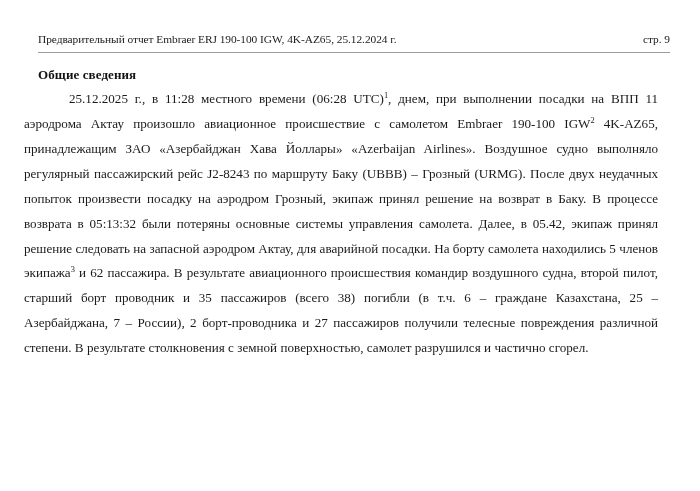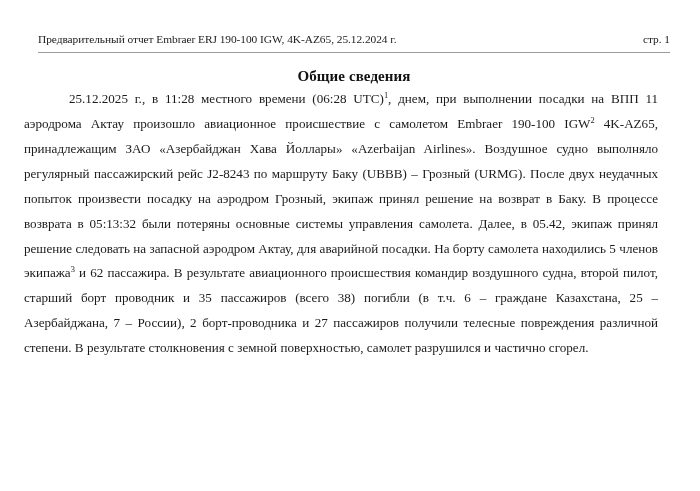--- a/index.html
+++ b/index.html
@@ -49,22 +49,22 @@
     height: 1px;
     background: #9a9a9a;
   }
 
   
   .doc-title {
     position: absolute;
     top: 58px;
     left: 38px;
     width: 632px;
-    text-align: center;
-    font-size: 15px;
+    text-align: left;
+    font-size: 13px;
     font-weight: bold;
     letter-spacing: 0.1px;
     color: #121212;
   }
 
   
   .body-text {
     position: absolute;
     top: 74px;
     left: 24px;
@@ -94,21 +94,21 @@
     overflow: hidden;
   }
 </style>
 </head>
 <body>
 
 <div class="page">
 
   <div class="header-row">
     <span class="header-left">Предварительный отчет Embraer ERJ 190-100 IGW, 4K-AZ65, 25.12.2024 г.</span>
-    <span class="header-right">стр. 1</span>
+    <span class="header-right">стр. 9</span>
   </div>
 
   <div class="header-rule"></div>
 
   <h1 class="doc-title">Общие сведения</h1>
 
   <p class="body-text">
     <span>25.12.2025 г., в 11:28 местного времени (06:28 UTC)</span><sup>1</sup><span>, днем, при выполнении посадки на ВПП 11 аэродрома Актау произошло авиационное происшествие с самолетом Embraer 190-100 IGW</span><sup>2</sup><span> 4K-AZ65, принадлежащим ЗАО «Азербайджан Хава Йоллары» «Azerbaijan Airlines». Воздушное судно выполняло регулярный пассажирский рейс J2-8243 по маршруту Баку (UBBB) – Грозный (URMG). После двух неудачных попыток произвести посадку на аэродром Грозный, экипаж принял решение на возврат в Баку. В процессе возврата в 05:13:32 были потеряны основные системы управления самолета. Далее, в 05.42, экипаж принял решение следовать на запасной аэродром Актау, для аварийной посадки. На борту самолета находились 5 членов экипажа</span><sup>3</sup><span> и 62 пассажира. В результате авиационного происшествия командир воздушного судна, второй пилот, старший борт проводник и 35 пассажиров (всего 38) погибли (в т.ч. 6 – граждане Казахстана, 25 – Азербайджана, 7 – России), 2 борт-проводника и 27 пассажиров получили телесные повреждения различной степени. В результате столкновения с земной поверхностью, самолет разрушился и частично сгорел.</span>
   </p>
 

